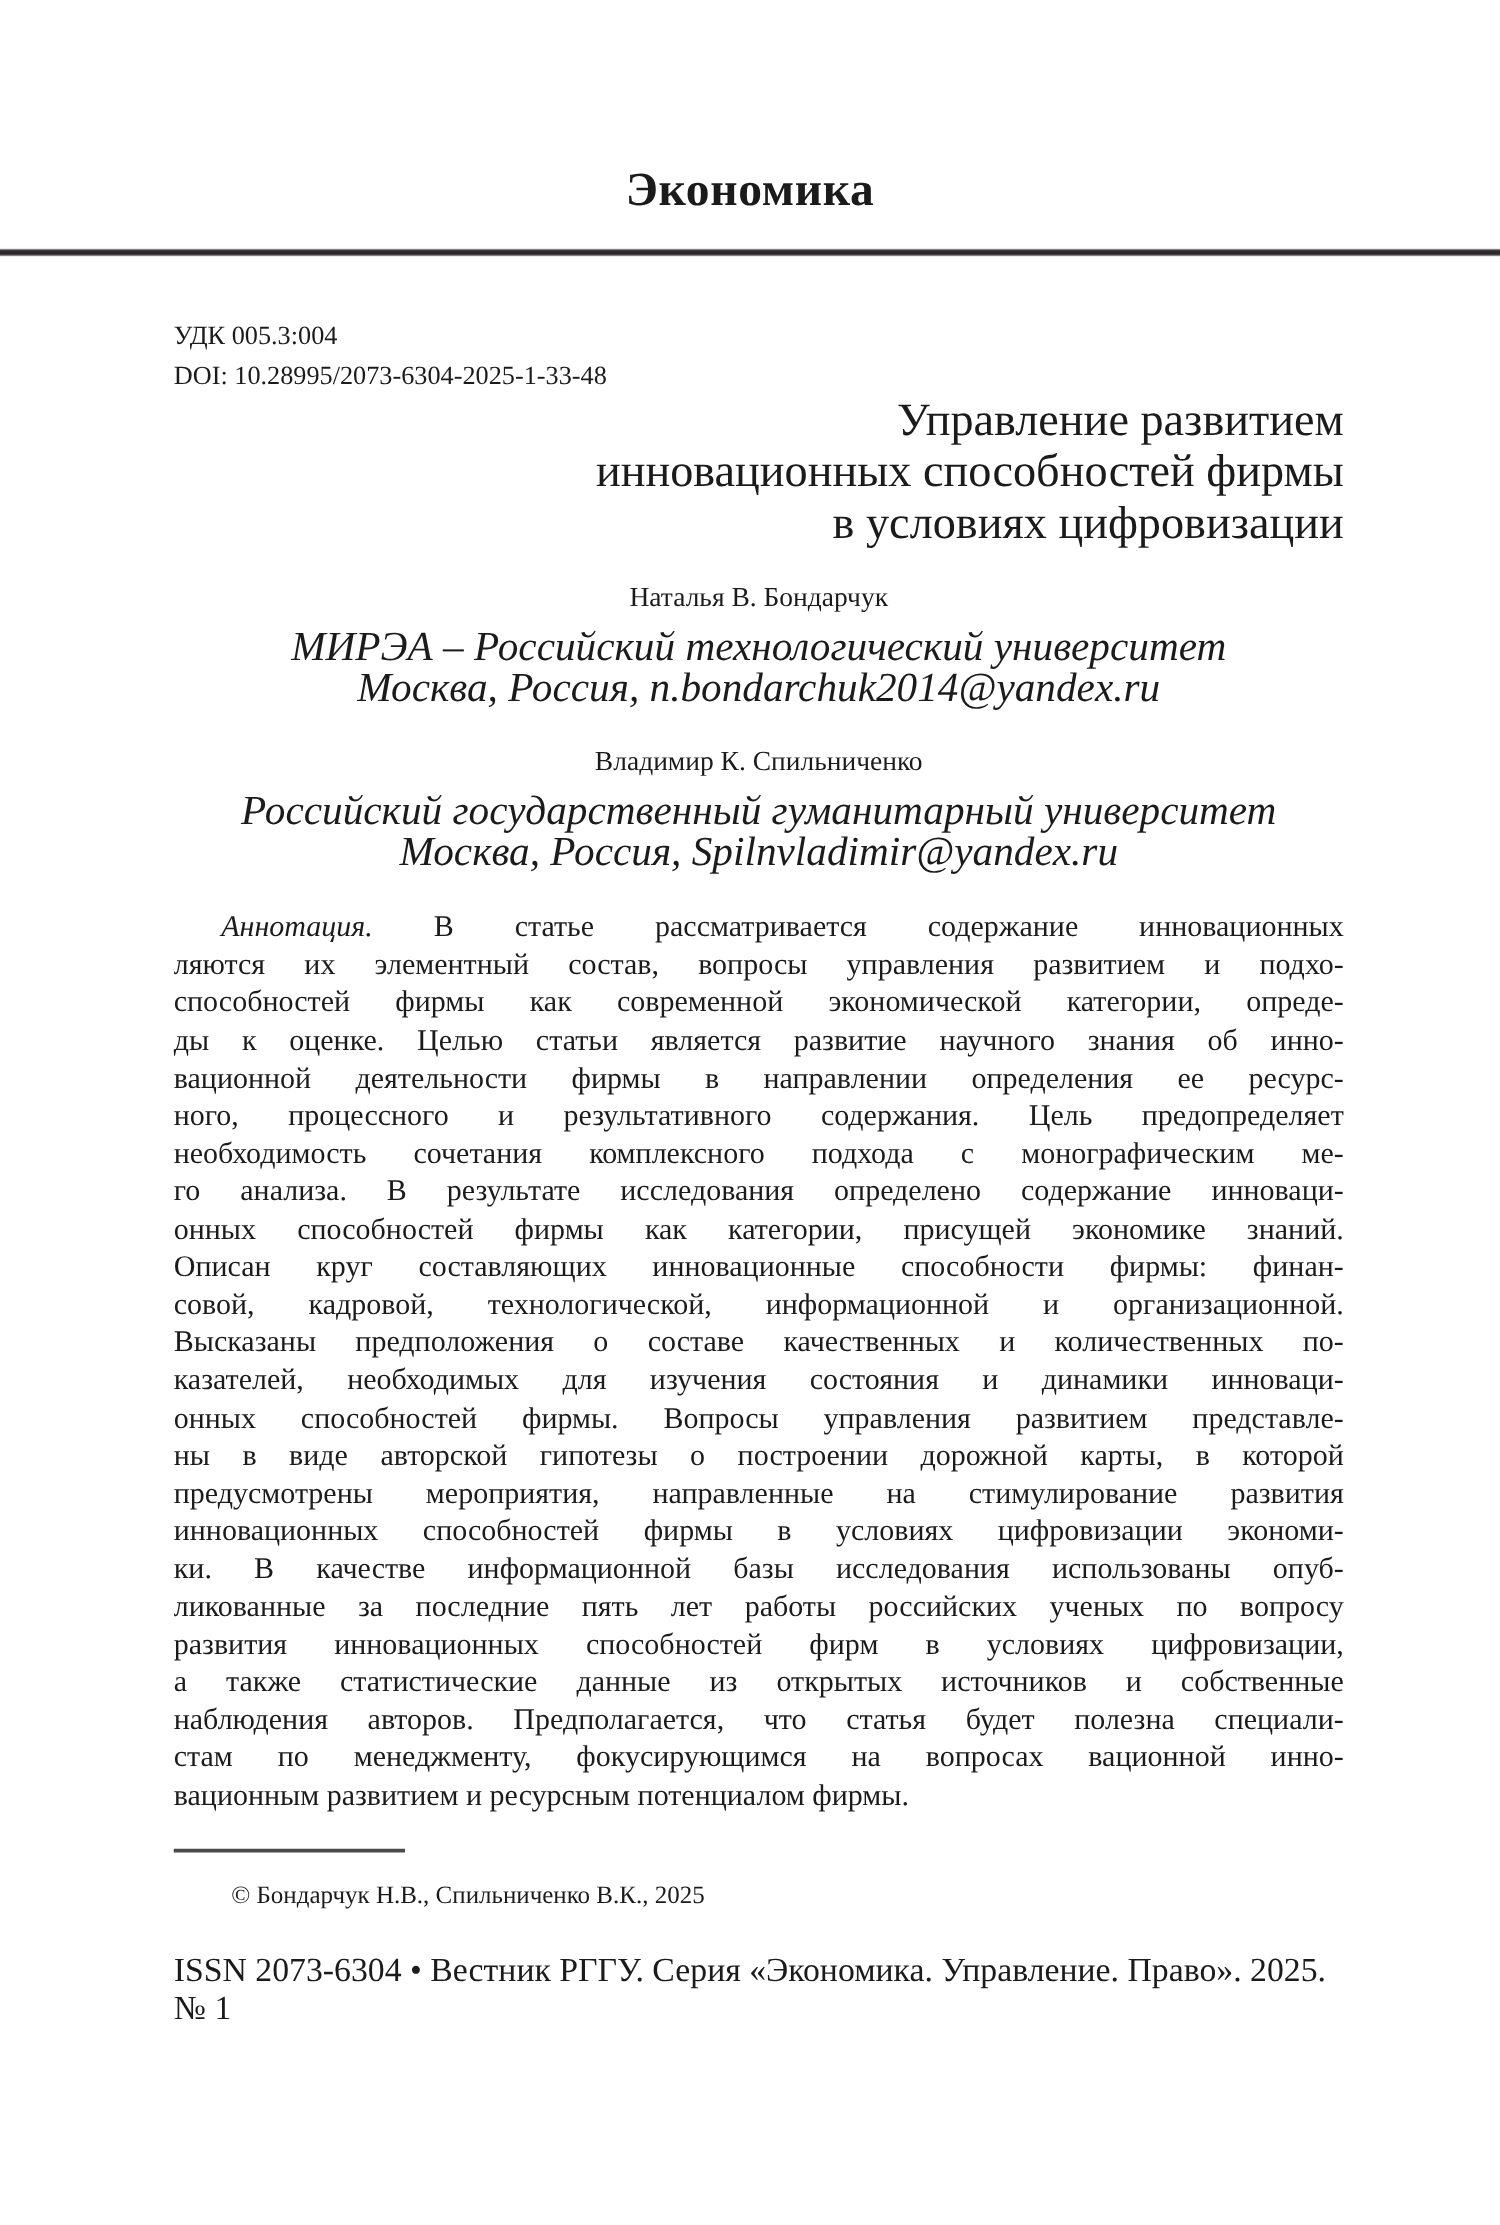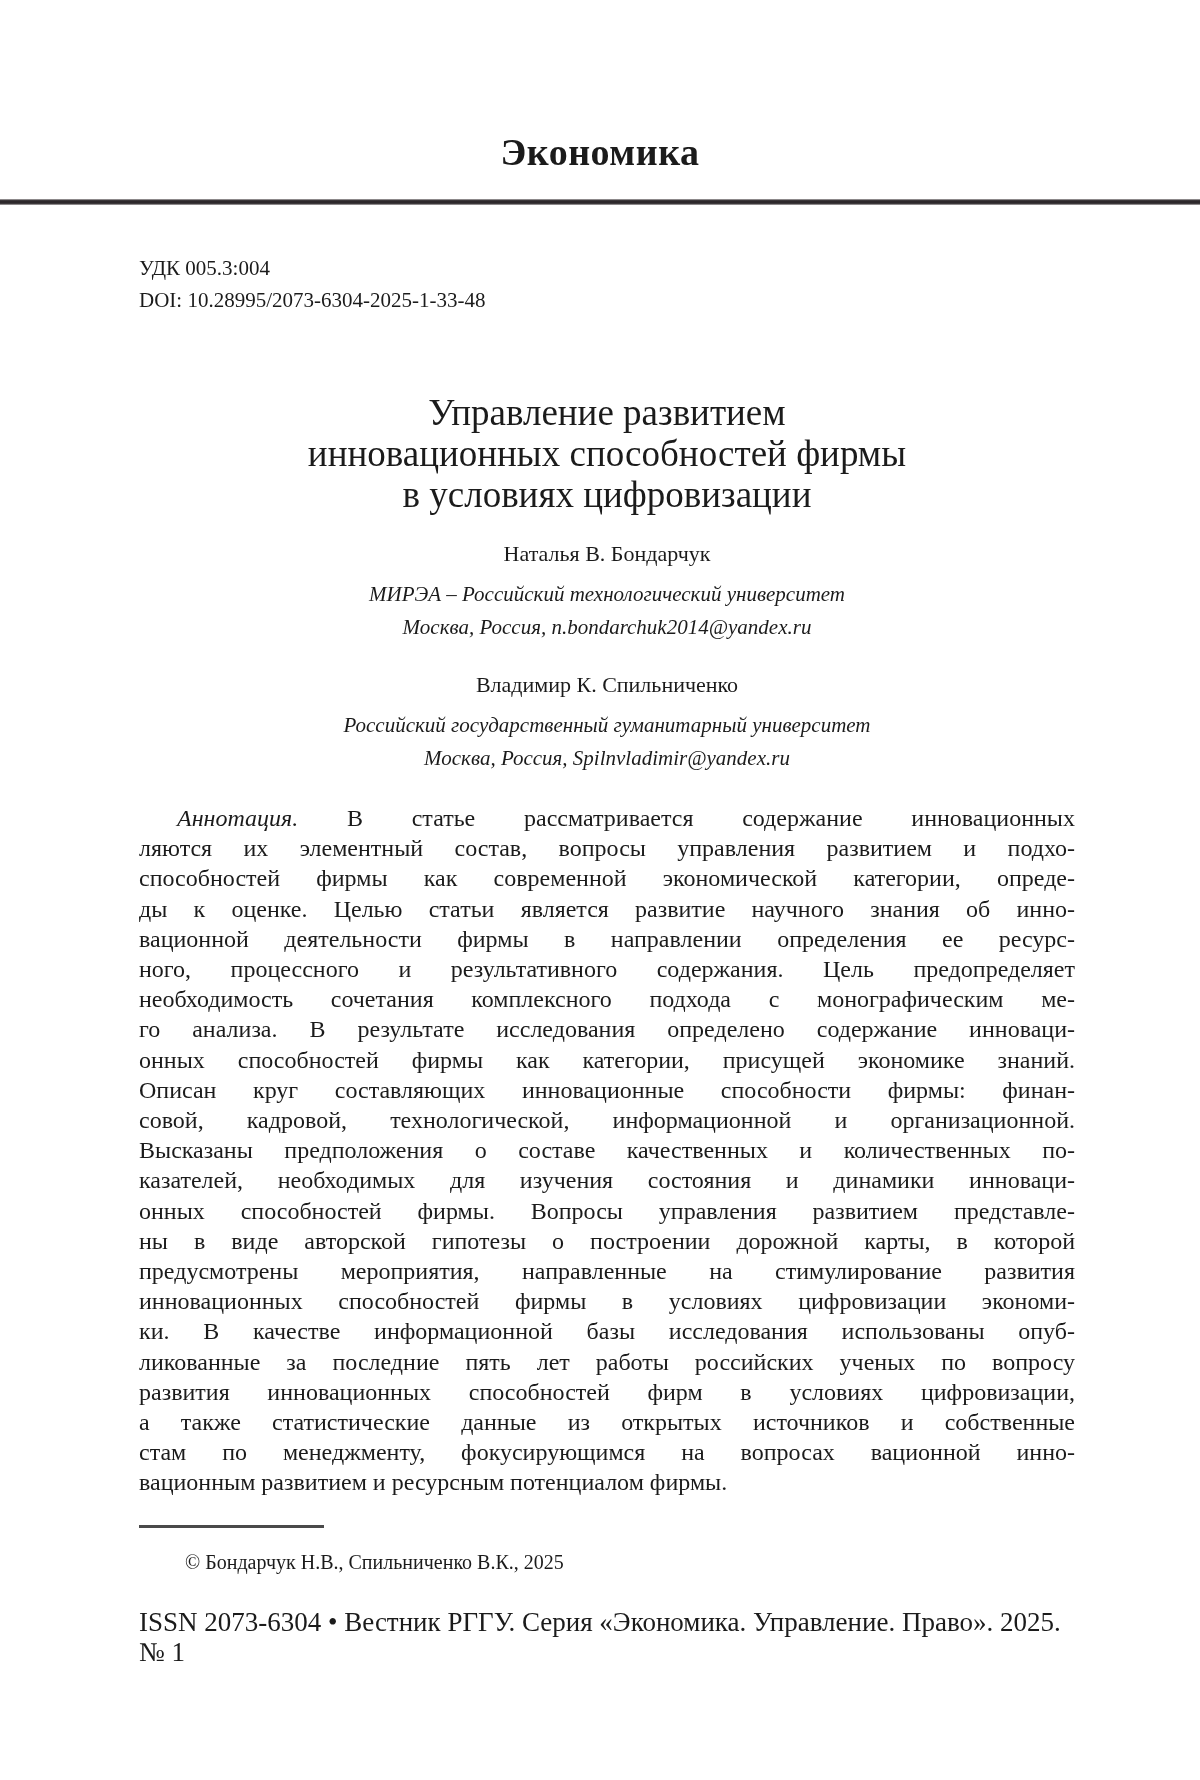--- a/index.html
+++ b/index.html
@@ -20,35 +20,34 @@
   .header-rule {
     position:absolute; top:199px; left:0; width:100%; height:6px;
     background:linear-gradient(180deg,#b5b2b3 0%,#2d282b 28%,#2d282b 72%,#b5b2b3 100%);
   }
   .content {
     position:absolute; left:139px; top:253px; width:936px;
   }
   .udc-block { font-size:21px; line-height:31.5px; }
   [data-bind-lines] { white-space:pre-line; }
   .title {
-    margin-top:76px;
-    text-align:center;
+    text-align:right;
     font-size:37px; line-height:41px; font-weight:400;
   }
   .author {
     text-align:center;
     font-size:22px; line-height:34px; font-weight:400;
   }
   .author-1 { margin-top:22px; }
   .author-2 { margin-top:24px; }
   .affiliation {
     margin-top:7px;
     text-align:center;
     font-style:italic;
-    font-size:21px; line-height:33px;
+    font-size:33px; line-height:33px;
   }
   .abstract {
     margin-top:28px;
     font-size:24px; line-height:30.2px;
   }
   .abs-line { text-align:justify; text-align-last:justify; }
   .abs-line.first { text-indent:38px; }
   .abs-line.last  { text-align-last:left; }
   .footnote-rule {
     margin-top:27px;
@@ -108,20 +107,21 @@
         <div class="abs-line">Высказаны предположения о составе качественных и количественных по-</div>
         <div class="abs-line">казателей, необходимых для изучения состояния и динамики инноваци-</div>
         <div class="abs-line">онных способностей фирмы. Вопросы управления развитием представле-</div>
         <div class="abs-line">ны в виде авторской гипотезы о построении дорожной карты, в которой</div>
         <div class="abs-line">предусмотрены мероприятия, направленные на стимулирование развития</div>
         <div class="abs-line">инновационных способностей фирмы в условиях цифровизации экономи-</div>
         <div class="abs-line">ки. В качестве информационной базы исследования использованы опуб-</div>
         <div class="abs-line">ликованные за последние пять лет работы российских ученых по вопросу</div>
         <div class="abs-line">развития инновационных способностей фирм в условиях цифровизации,</div>
         <div class="abs-line">а также статистические данные из открытых источников и собственные</div>
+        <div class="abs-line">наблюдения авторов. Предполагается, что статья будет полезна специали-</div>
         <div class="abs-line">стам по менеджменту, фокусирующимся на вопросах вационной инно-</div>
         <div class="abs-line last">вационным развитием и ресурсным потенциалом фирмы.</div>
       </div>
 
     <div class="footnote-rule"></div>
 
     <div class="copyright" data-bind="page.copyright">© Бондарчук Н.В., Спильниченко В.К., 2025</div>
 
     <div class="issn-footer" data-bind="page.footer">ISSN 2073-6304 • Вестник РГГУ. Серия «Экономика. Управление. Право». 2025. № 1</div>
   </div>

